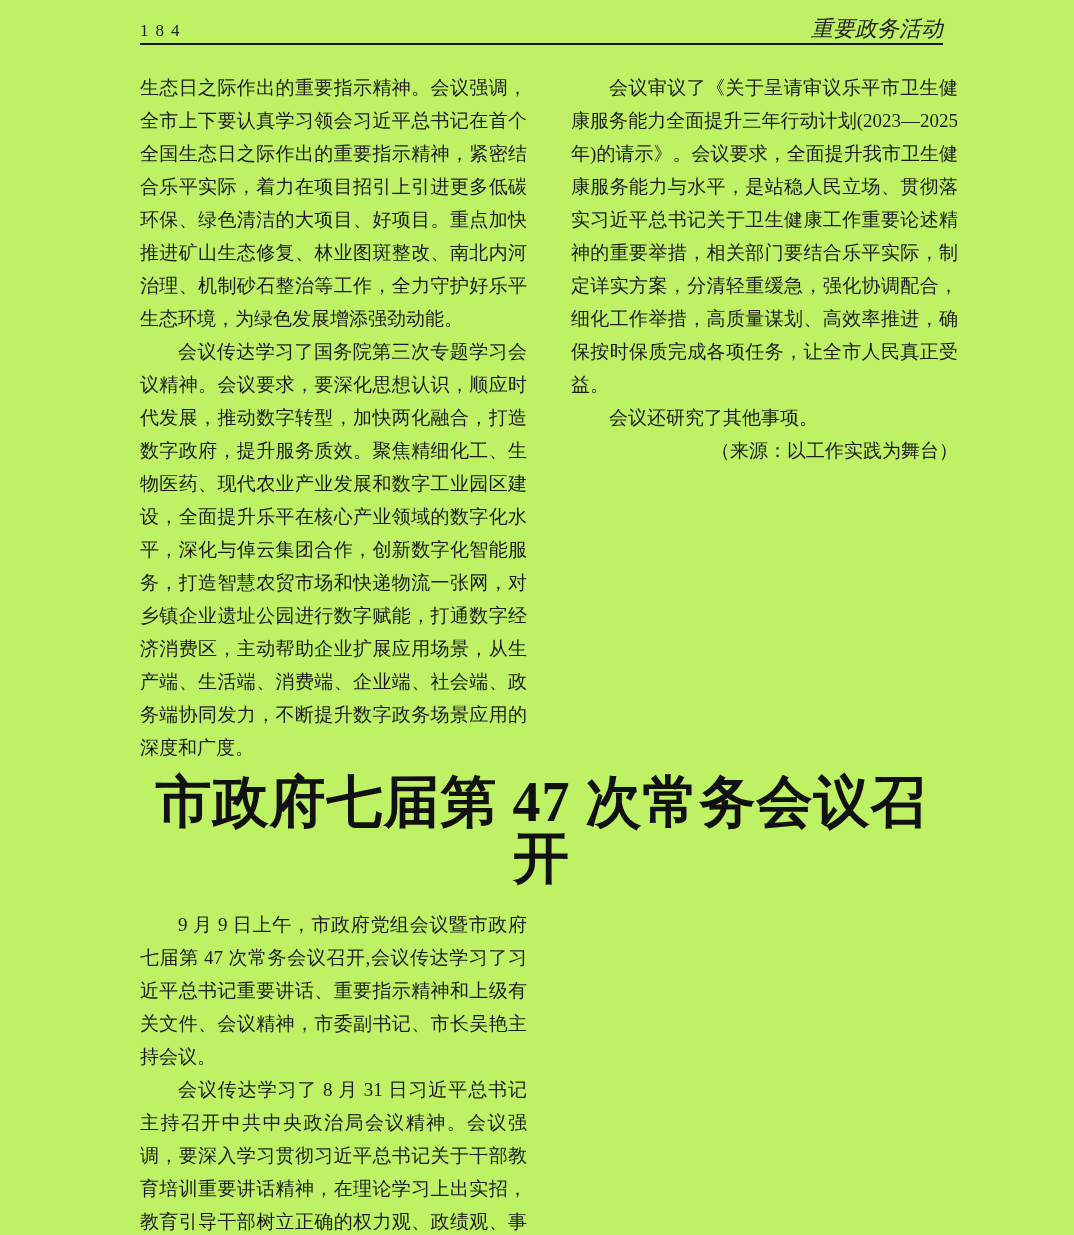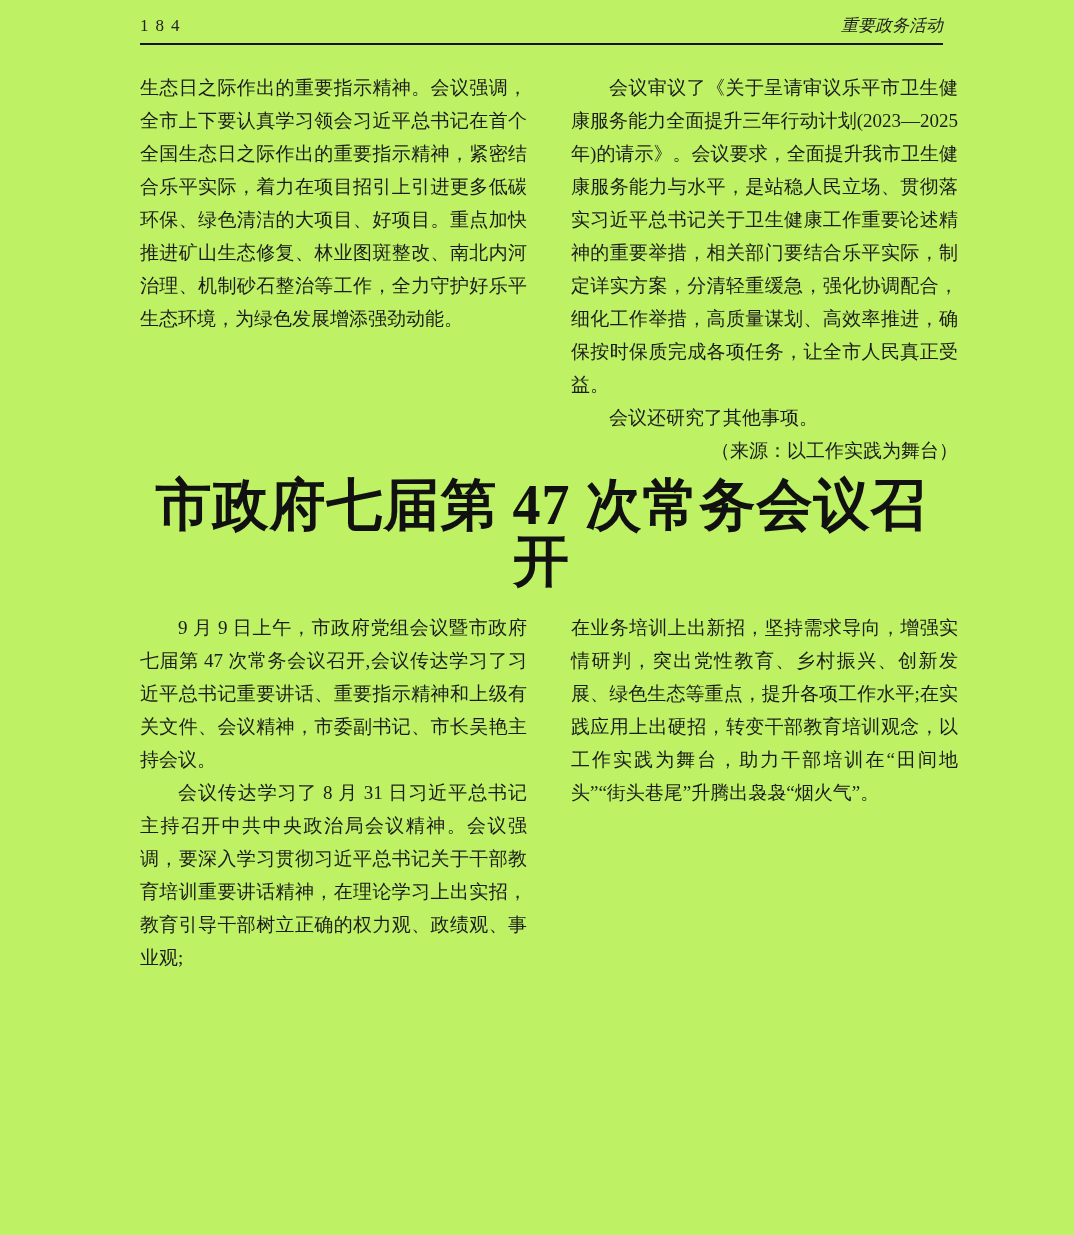--- a/index.html
+++ b/index.html
@@ -26,21 +26,21 @@
     border-bottom: 2px solid #161616;
     padding-bottom: 5px;
     height: 24px;
   }
   .page-number {
     font-size: 17px;
     letter-spacing: 7px;
     color: #222;
   }
   .section-title {
-    font-size: 17px;
+    font-size: 22px;
     font-style: italic;
     color: #222;
   }
   .two-col {
     display: flex;
     gap: 44px;
   }
   .col {
     width: 387px;
     flex: 0 0 auto;
@@ -77,33 +77,33 @@
 <div class="page">
 
   <header class="page-header">
     <span class="page-number">184</span>
     <span class="section-title">重要政务活动</span>
   </header>
 
   <section class="two-col body-text article-top">
     <div class="col">
       <p>生态日之际作出的重要指示精神。会议强调，全市上下要认真学习领会习近平总书记在首个全国生态日之际作出的重要指示精神，紧密结合乐平实际，着力在项目招引上引进更多低碳环保、绿色清洁的大项目、好项目。重点加快推进矿山生态修复、林业图斑整改、南北内河治理、机制砂石整治等工作，全力守护好乐平生态环境，为绿色发展增添强劲动能。</p>
+      <p class="indent">会议传达学习了国务院第三次专题学习会议精神。会议要求，要深化思想认识，顺应时代发展，推动数字转型，加快两化融合，打造数字政府，提升服务质效。聚焦精细化工、生物医药、现代农业产业发展和数字工业园区建设，全面提升乐平在核心产业领域的数字化水平，深化与倬云集团合作，创新数字化智能服务，打造智慧农贸市场和快递物流一张网，对乡镇企业遗址公园进行数字赋能，打通数字经济消费区，主动帮助企业扩展应用场景，从生产端、生活端、消费端、企业端、社会端、政务端协同发力，不断提升数字政务场景应用的深度和广度。</p>
     </div>
     <div class="col">
       <p class="indent">会议审议了《关于呈请审议乐平市卫生健康服务能力全面提升三年行动计划(2023—2025 年)的请示》。会议要求，全面提升我市卫生健康服务能力与水平，是站稳人民立场、贯彻落实习近平总书记关于卫生健康工作重要论述精神的重要举措，相关部门要结合乐平实际，制定详实方案，分清轻重缓急，强化协调配合，细化工作举措，高质量谋划、高效率推进，确保按时保质完成各项任务，让全市人民真正受益。</p>
       <p class="indent">会议还研究了其他事项。</p>
       <p class="source-line">（来源：以工作实践为舞台）</p>
     </div>
   </section>
 
   <h1 class="article-title">市政府七届第 47 次常务会议召开</h1>
 
   <section class="two-col body-text article-bottom">
     <div class="col">
       <p class="indent">9 月 9 日上午，市政府党组会议暨市政府七届第 47 次常务会议召开,会议传达学习了习近平总书记重要讲话、重要指示精神和上级有关文件、会议精神，市委副书记、市长吴艳主持会议。</p>
       <p class="indent">会议传达学习了 8 月 31 日习近平总书记主持召开中共中央政治局会议精神。会议强调，要深入学习贯彻习近平总书记关于干部教育培训重要讲话精神，在理论学习上出实招，教育引导干部树立正确的权力观、政绩观、事业观;</p>
     </div>
     <div class="col">
-      <p>在业务培训上出新招，坚持需求导向，增强实情研判，突出党性教育、乡村振兴、创新发展、绿色生态等重点，提升各项工作水平;在实践应用上出硬招，转变干部教育培训观念，以工作实践为舞台，助力干部培训在“田间地头”“街头巷尾”升腾出袅袅“烟火气”。</p>
     </div>
   </section>
 
 </div>
 
 </body></html>

